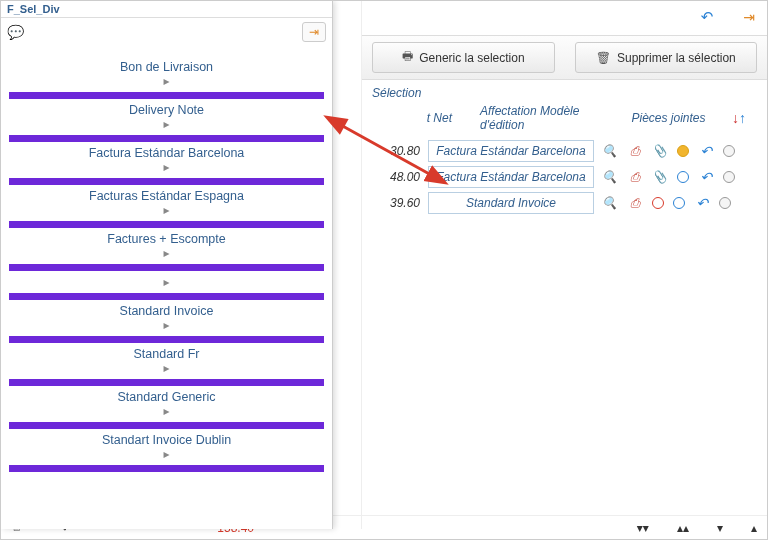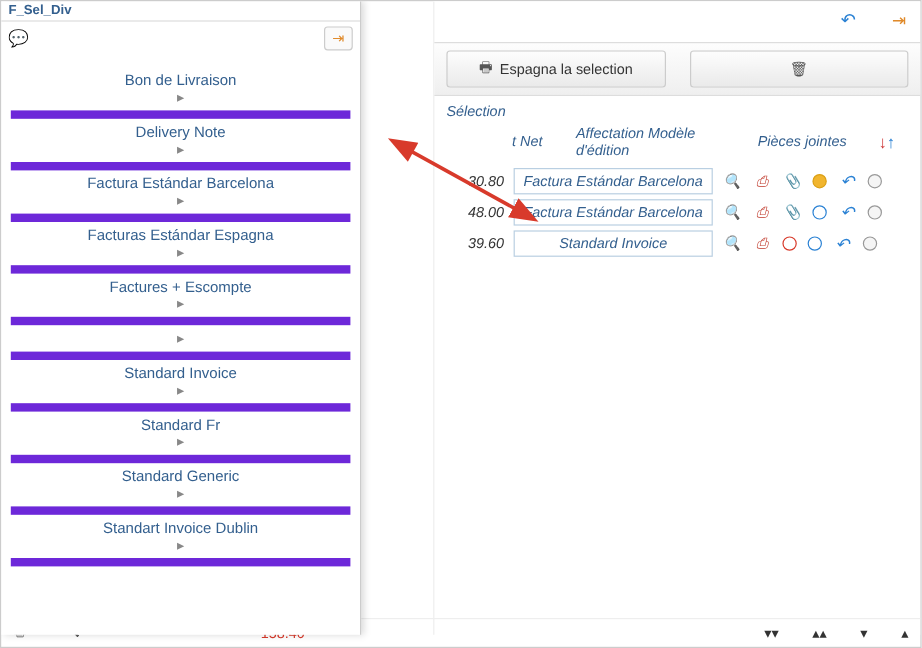--- a/index.html
+++ b/index.html
@@ -12,21 +12,21 @@
     position: relative;
     overflow: hidden;
     border: 1px solid #ccc;
   }
 
   
   .left-panel {
     position: absolute;
     left: 0;
     top: 0;
-    width: 300px;
+    width: 332px;
     height: 528px;
     background: #fff;
     border-right: 1px solid #ccc;
     box-shadow: 2px 0 6px rgba(0,0,0,0.15);
     z-index: 10;
   }
   .titlebar {
     padding: 2px 6px;
     font-size: 11px;
     color: #335f8e;
@@ -278,24 +278,25 @@
 <div class="right-panel">
 
   <div class="right-top">
     <span class="icon-undo">↶</span>
     <span class="icon-exit">⇥</span>
   </div>
 
   <div class="button-bar">
     <div class="big-btn">
       <span class="print-ico">🖶</span>
-      <span>Espagna la selection</span>
+      <span>Generic la selection</span>
     </div>
     <div class="big-btn">
       <span class="print-ico">🗑</span>
+      <span>Supprimer la sélection</span>
     </div>
   </div>
 
   <div class="sub-header">
     <span class="sel-label">Sélection</span>
   </div>
 
   <div class="col-headers">
     <div class="col-net">t Net</div>
     <div class="col-affect">Affectation Modèle d'édition</div>

